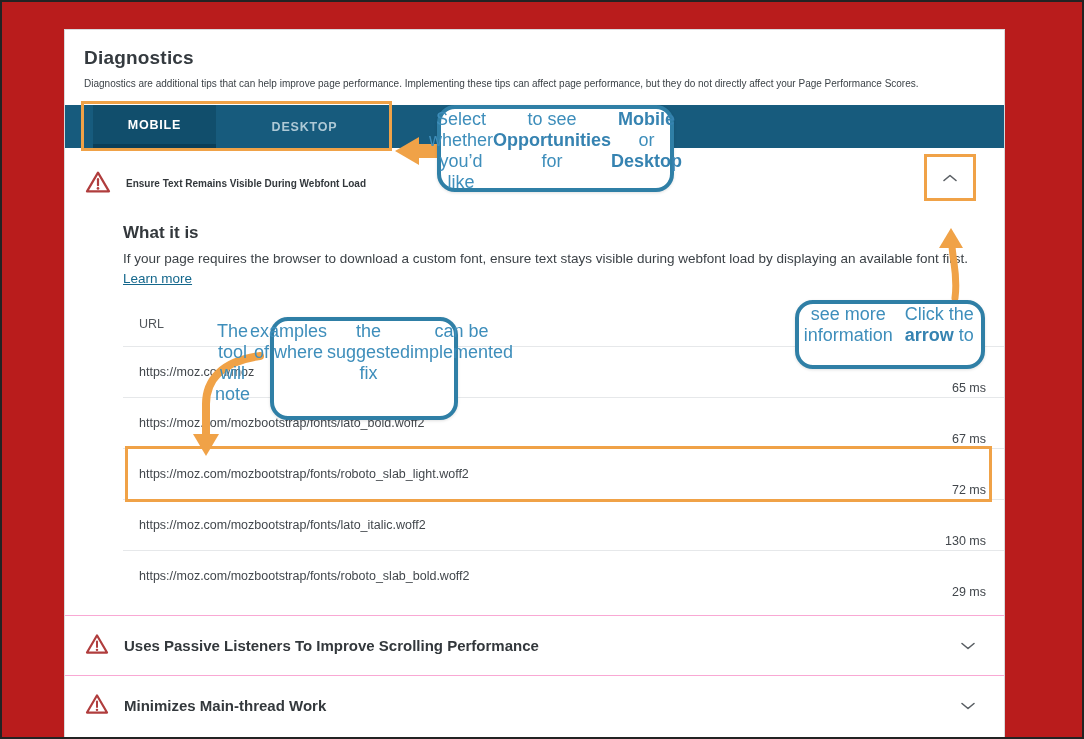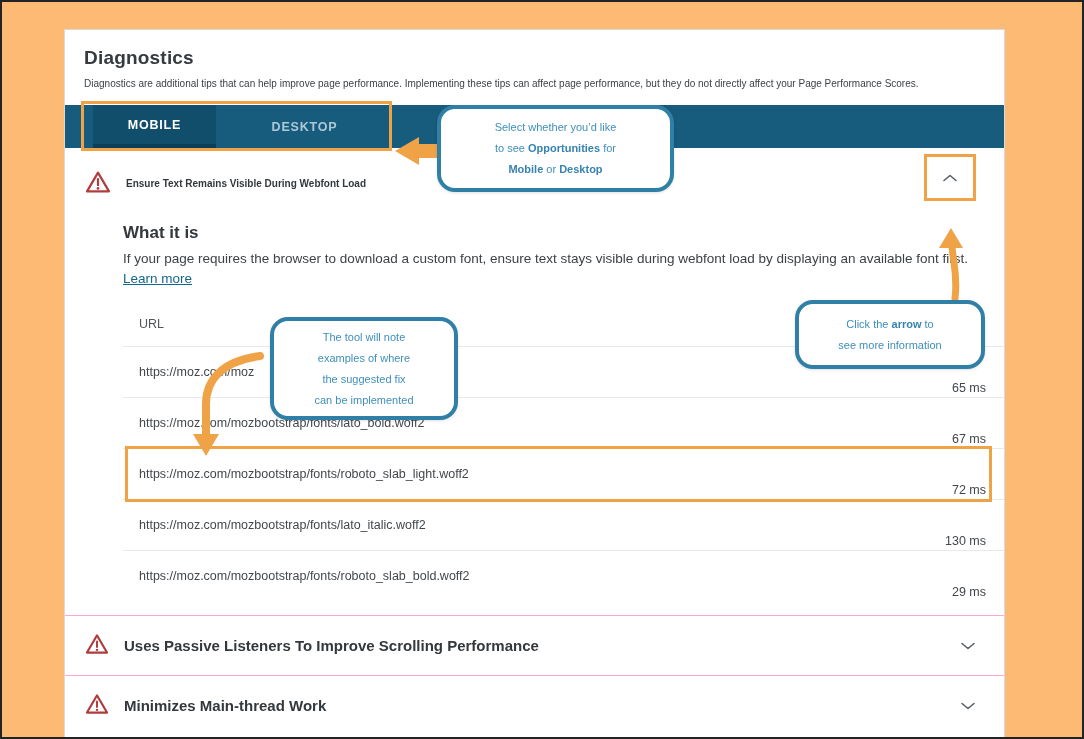--- a/index.html
+++ b/index.html
@@ -1,19 +1,19 @@
 <!DOCTYPE html>
 <html><head>
 <meta charset="utf-8">
 <style>
   * { box-sizing: border-box; margin: 0; padding: 0; }
   body { font-family: "Liberation Sans", sans-serif; background:#cfd1d4; }
   .canvas {
     position: relative; width: 1084px; height: 739px;
-    background: #fdba74; border: 2px solid #232323; overflow: hidden;
+    background: #b91c1c; border: 2px solid #232323; overflow: hidden;
     font-family: "Liberation Sans", sans-serif;
   }
   
   .card {
     position: absolute; left: 62px; top: 27px; width: 941px; height: 714px;
     background: #ffffff; border: 1px solid #d8dadc;
   }
   .card-head { padding: 17px 20px 0 19px; }
   .page-title { font-size: 19px; font-weight: bold; color: #343a3f; letter-spacing: .2px; }
   .page-desc { margin-top: 5px; font-size: 10px; line-height: 20px; color: #3c4247; max-width: 905px; }
@@ -63,22 +63,22 @@
   
   .collapsed-row { height: 60px; display: flex; align-items: center;
     border-top: 1px solid #f9a8d4; padding: 0 28px 0 20px; }
   .collapsed-title { margin-left: 15px; font-size: 15px; font-weight: bold; color: #33383c; }
   .chev { margin-left: auto; cursor: pointer; display: flex; align-items: center; }
 
   
   .callout {
     position: absolute; background: #ffffff; border: 4px solid #2f7fa6;
     border-radius: 18px; color: #3e8ebb; text-align: center; z-index: 10;
-    font-size: 11px; line-height: 21px; font-weight: 500;
-    display: flex; flex-direction: column; justify-content: center;
+    font-size: 18px; line-height: 21px; font-weight: 500;
+    display: flex; justify-content: center;
     box-shadow: 0 1px 3px rgba(0,0,0,.12);
   }
   .callout b { color: #3683b1; }
   .co-tabs  { left: 435px; top: 103px; width: 237px; height: 87px; }
   .co-arrow { left: 793px; top: 298px; width: 190px; height: 69px; }
   .co-table { left: 268px; top: 315px; width: 188px; height: 103px; }
 
   .arrows { position: absolute; left: 0; top: 0; width: 1084px; height: 739px;
     pointer-events: none; z-index: 8; }
 </style>
@@ -214,22 +214,22 @@
     </g>
   </svg>
 
   <div class="callout co-tabs">
     <div><span>Select whether you’d like</span></div>
     <div><span>to see </span><b>Opportunities</b><span> for</span></div>
     <div><b>Mobile</b><span> or </span><b>Desktop</b></div>
   </div>
 
   <div class="callout co-arrow">
+    <div><span>see more information</span></div>
     <div><span>Click the </span><b>arrow</b><span> to</span></div>
-    <div><span>see more information</span></div>
   </div>
 
   <div class="callout co-table">
     <div><span>The tool will note</span></div>
     <div><span>examples of where</span></div>
     <div><span>the suggested fix</span></div>
     <div><span>can be implemented</span></div>
   </div>
 
 </div>

